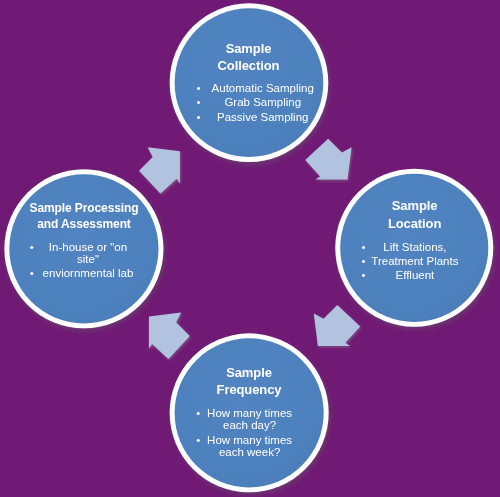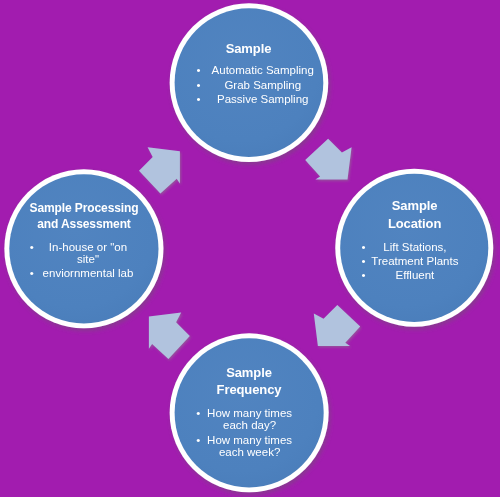--- a/index.html
+++ b/index.html
@@ -1,18 +1,18 @@
 <!DOCTYPE html>
 <html><head>
 <meta charset="utf-8">
 <title>Sample Collection Cycle</title>
 <style>
   html,body{margin:0;padding:0;background:#ffffff;}
   body{width:500px;height:497px;font-family:"Liberation Sans",sans-serif;overflow:hidden;}
-  #stage{position:relative;width:500px;height:497px;background:#a21caf;}
+  #stage{position:relative;width:500px;height:497px;background:#701a75;}
   #art{position:absolute;left:0;top:0;width:500px;height:497px;}
   .node{position:absolute;box-sizing:border-box;color:#ffffff;text-align:center;}
   .ntitle{font-weight:bold;line-height:1.16;letter-spacing:-0.1px;}
   .nlist{margin:0;padding:0;list-style:none;text-align:left;}
   .nlist li{display:flex;align-items:flex-start;line-height:1.13;}
   .bul{flex:0 0 auto;}
   .btxt{flex:1 1 auto;white-space:pre;text-align:center;}
 
   .ntitle{font-size:13px;line-height:17.5px;}
   .nlist{font-size:11.5px;}
@@ -77,20 +77,21 @@
       <circle cx="248.95" cy="82.65" r="74.35" fill="url(#cgrad)"></circle>
       <circle cx="414.25" cy="247.85" r="74.05" fill="url(#cgrad)"></circle>
       <circle cx="249.15" cy="412.85" r="74.55" fill="url(#cgrad)"></circle>
       <circle cx="83.9" cy="248.8" r="74.6" fill="url(#cgrad)"></circle>
     </g>
   </svg>
 
   <div class="node" id="n0">
     <div class="ntitle">
       <div>Sample</div>
+      <div>Collection</div>
     </div>
     <ul class="nlist">
       <li>
           <span class="bul">•</span>
           <span class="btxt"><div>Automatic Sampling</div></span>
         </li>
       <li>
           <span class="bul">•</span>
           <span class="btxt"><div>Grab Sampling</div></span>
         </li>

